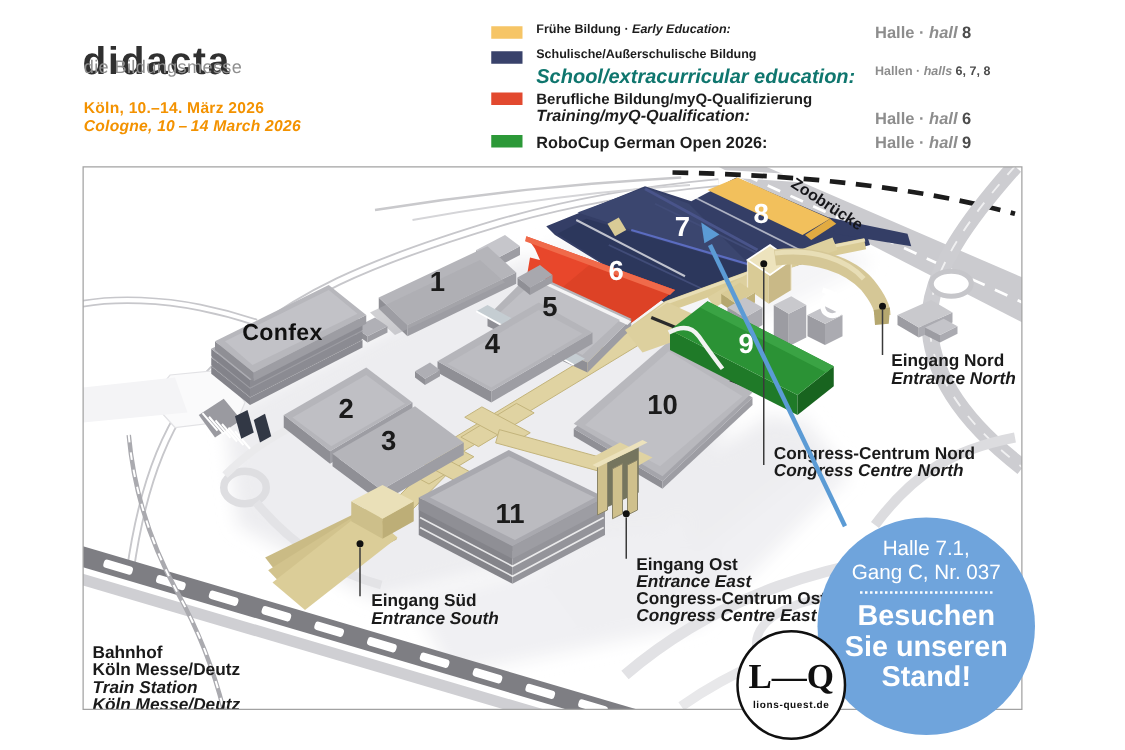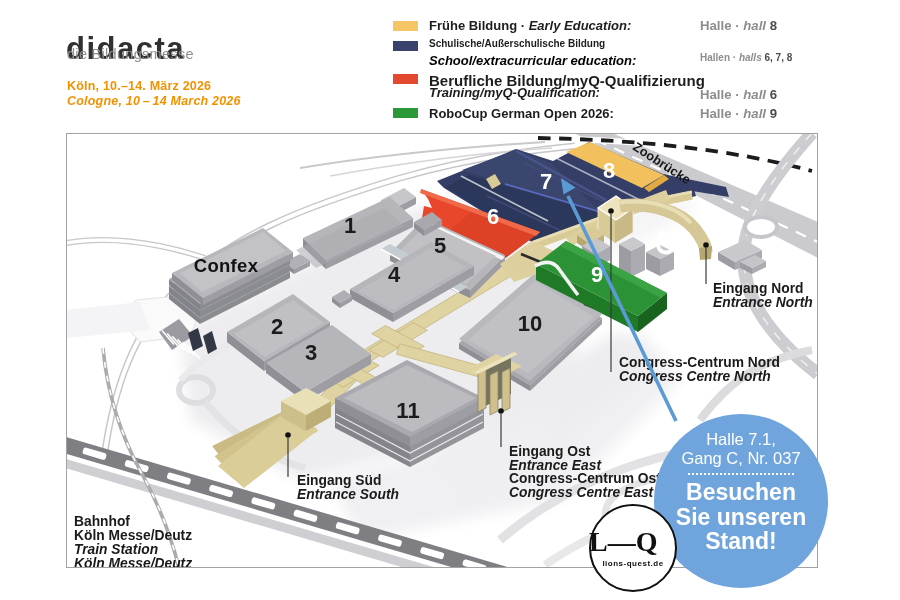--- a/index.html
+++ b/index.html
@@ -16,26 +16,26 @@
 <div class="abs" style="left:67px;top:94px;font-weight:bold;font-style:italic;font-size:12.5px;letter-spacing:0.2px;color:#f39200;">Cologne, 10 – 14 March 2026</div>
 
 <div class="abs" style="left:393px;top:20.5px;width:25px;height:10px;background:#f6c566;"></div>
 
 <div class="abs" style="left:393px;top:40.5px;width:25px;height:10px;background:#39426b;"></div>
 
 <div class="abs" style="left:393px;top:74px;width:25px;height:10px;background:#e2492f;"></div>
 
 <div class="abs" style="left:393px;top:108px;width:25px;height:10px;background:#2c9938;"></div>
 
-<div style="position:absolute;font-weight:bold;font-size:13px;color:#1d1d1d;white-space:nowrap;left:429px;top:18px;">Frühe Bildung · <i>Early Education:</i></div>
+<div style="position:absolute;font-weight:bold;font-size:10px;color:#1d1d1d;white-space:nowrap;left:429px;top:18px;">Frühe Bildung · <i>Early Education:</i></div>
 
 <div style="position:absolute;font-weight:bold;font-size:10px;color:#1d1d1d;white-space:nowrap;left:429px;top:38.3px;">Schulische/Außerschulische Bildung</div>
-<div style="position:absolute;font-weight:bold;font-size:13px;color:#000000;white-space:nowrap;left:429px;top:52.5px;font-style:italic;">School/extracurricular education:</div>
-
-<div style="position:absolute;font-weight:bold;font-size:15px;color:#1d1d1d;white-space:nowrap;left:429px;top:71.5px;">Berufliche Bildung/myQ-Qualifizierung</div>
+<div style="position:absolute;font-weight:bold;font-size:16px;color:#0f766e;white-space:nowrap;left:429px;top:52.5px;font-style:italic;">School/extracurricular education:</div>
+
+<div style="position:absolute;font-weight:bold;font-size:12px;color:#1d1d1d;white-space:nowrap;left:429px;top:71.5px;">Berufliche Bildung/myQ-Qualifizierung</div>
 <div style="position:absolute;font-weight:bold;font-size:13px;color:#1d1d1d;white-space:nowrap;left:429px;top:85px;font-style:italic;">Training/myQ-Qualification:</div>
 
 <div style="position:absolute;font-weight:bold;font-size:13px;color:#1d1d1d;white-space:nowrap;left:429px;top:105.5px;">RoboCup German Open 2026:</div>
 
 <div style="position:absolute;font-weight:bold;font-size:13.2px;color:#8d8d8d;white-space:nowrap;left:700px;top:18px;">Halle · <i>hall</i> <span style="color:#4c4c4c">8</span></div>
 <div style="position:absolute;font-weight:bold;font-size:10px;color:#8d8d8d;white-space:nowrap;left:700px;top:52.3px;">Hallen · <i>halls</i> <span style="color:#4c4c4c">6, 7, 8</span></div>
 <div style="position:absolute;font-weight:bold;font-size:13.2px;color:#8d8d8d;white-space:nowrap;left:700px;top:86.5px;">Halle · <i>hall</i> <span style="color:#4c4c4c">6</span></div>
 <div style="position:absolute;font-weight:bold;font-size:13.2px;color:#8d8d8d;white-space:nowrap;left:700px;top:106px;">Halle · <i>hall</i> <span style="color:#4c4c4c">9</span></div>
 
 <svg class="abs" style="left:0;top:0" width="900" height="600" viewBox="0 0 900 600">
@@ -397,15 +397,15 @@
 <div class="abs" style="left:654px;top:414px;width:174px;height:174px;border-radius:50%;background:#6fa4dc;"></div>
 
 <div class="abs" style="left:654px;top:430px;width:174px;text-align:center;color:#fff;font-weight:normal;font-size:16.5px;line-height:19px;">Halle 7.1,<br>Gang C, Nr. 037</div>
 
 <div class="abs" style="left:688px;top:473px;width:106px;border-top:2.5px dotted #fff;"></div>
 
 <div class="abs" style="left:654px;top:480px;width:174px;text-align:center;color:#fff;font-weight:bold;font-size:23px;line-height:24.5px;">Besuchen<br>Sie unseren<br>Stand!</div>
 
 <div class="abs" style="left:589px;top:504px;width:88px;height:88px;border-radius:50%;background:#fff;border:2.8px solid #101010;box-sizing:border-box;"></div>
 
-<div class="abs" style="left:589px;top:526px;width:88px;text-align:left;font-family:'Liberation Serif',serif;font-weight:bold;font-size:28px;color:#101010;">L—Q</div>
+<div class="abs" style="left:589px;top:526px;width:88px;text-align:center;font-family:'Liberation Serif',serif;font-weight:bold;font-size:28px;color:#101010;">L—Q</div>
 
 <div class="abs" style="left:589px;top:559px;width:88px;text-align:center;font-weight:bold;font-size:8px;letter-spacing:0.5px;color:#101010;">lions-quest.de</div>
 
 </body></html>

